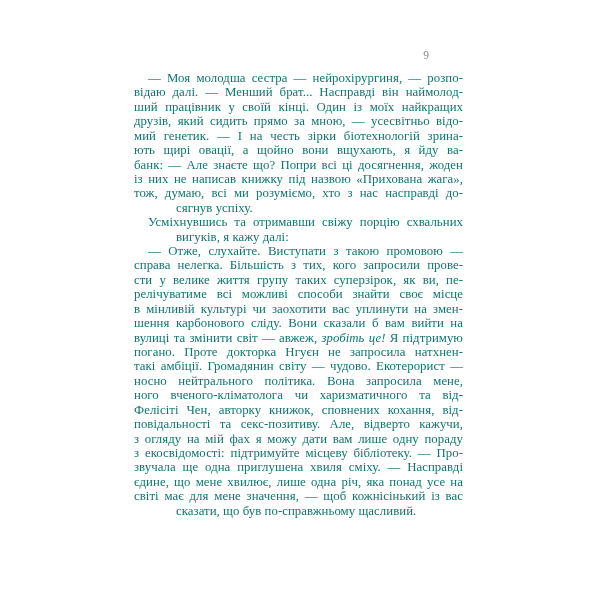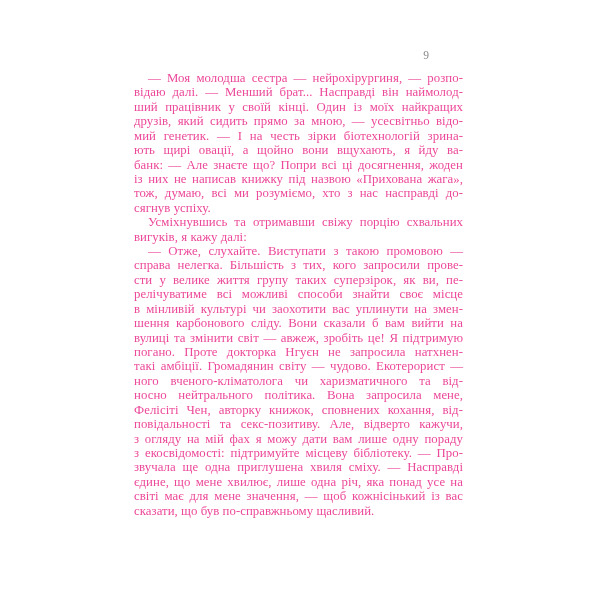--- a/index.html
+++ b/index.html
@@ -27,32 +27,32 @@
     line-height: 13px;
     color: #8a8a8a;
   }
   .page-text {
     position: absolute;
     left: 134px;
     top: 71px;
     width: 329px;
     font-size: 12.8px;
     line-height: 14.42px;
-    color: #ec4899;
+    color: #0f766e;
     letter-spacing: 0.05px;
   }
   .paragraph { margin: 0; padding: 0; }
   .line {
     text-align: justify;
     text-align-last: justify;
     white-space: normal;
   }
   .line.first { padding-left: 14px; }
-  .line.last { text-align-last: left; }
-  .italic { }
+  .line.last { text-align-last: left; margin-left: 42px; }
+  .italic { font-style: italic; }
 </style>
 </head>
 <body>
 
 <div class="book-page">
   <div class="page-number">9</div>
   <div class="page-text">
       <div class="paragraph">
         <div class="line first"><span>— Моя молодша сестра — нейрохірургиня, — розпо-</span></div>
         <div class="line"><span>відаю далі. — Менший брат... Насправді він наймолод-</span></div>
@@ -72,22 +72,22 @@
       <div class="paragraph">
         <div class="line first"><span>— Отже, слухайте. Виступати з такою промовою —</span></div>
         <div class="line"><span>справа нелегка. Більшість з тих, кого запросили прове-</span></div>
         <div class="line"><span>сти у велике життя групу таких суперзірок, як ви, пе-</span></div>
         <div class="line"><span>релічуватиме всі можливі способи знайти своє місце</span></div>
         <div class="line"><span>в мінливій культурі чи заохотити вас уплинути на змен-</span></div>
         <div class="line"><span>шення карбонового сліду. Вони сказали б вам вийти на</span></div>
         <div class="line"><span>вулиці та змінити світ — авжеж, </span><span class="italic">зробіть це!</span><span> Я підтримую</span></div>
         <div class="line"><span>погано. Проте докторка Нгуєн не запросила натхнен-</span></div>
         <div class="line"><span>такі амбіції. Громадянин світу — чудово. Екотерорист —</span></div>
+        <div class="line"><span>носно нейтрального політика. Вона запросила мене,</span></div>
         <div class="line"><span>ного вченого-кліматолога чи харизматичного та від-</span></div>
-        <div class="line"><span>носно нейтрального політика. Вона запросила мене,</span></div>
         <div class="line"><span>Фелісіті Чен, авторку книжок, сповнених кохання, від-</span></div>
         <div class="line"><span>повідальності та секс-позитиву. Але, відверто кажучи,</span></div>
         <div class="line"><span>з огляду на мій фах я можу дати вам лише одну пораду</span></div>
         <div class="line"><span>з екосвідомості: підтримуйте місцеву бібліотеку. — Про-</span></div>
         <div class="line"><span>звучала ще одна приглушена хвиля сміху. — Насправді</span></div>
         <div class="line"><span>єдине, що мене хвилює, лише одна річ, яка понад усе на</span></div>
         <div class="line"><span>світі має для мене значення, — щоб кожнісінький із вас</span></div>
         <div class="line last"><span>сказати, що був по-справжньому щасливий.</span></div>
       </div>
     </div>

